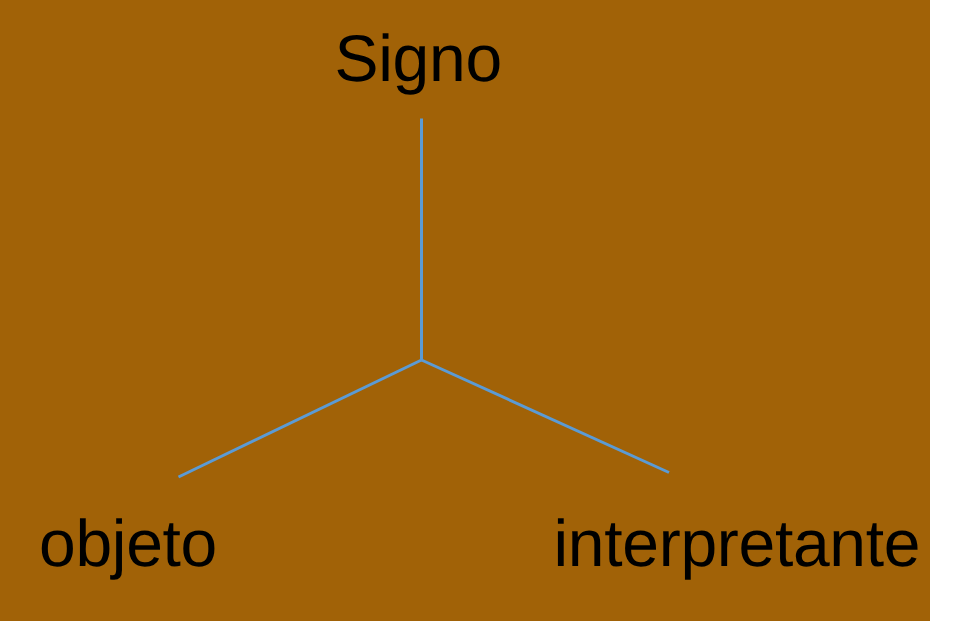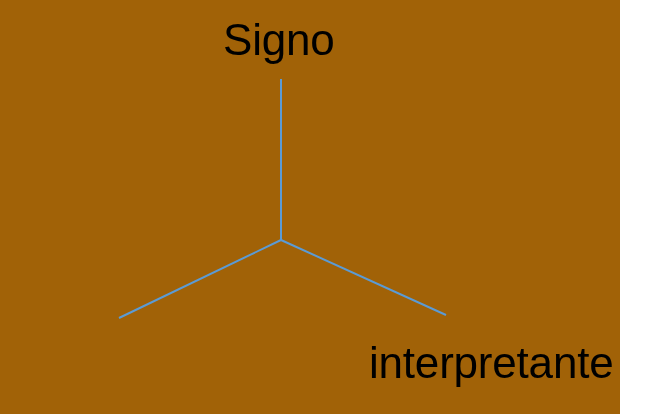--- a/index.html
+++ b/index.html
@@ -54,16 +54,17 @@
 <div id="canvas" style="width: 620px; height: 414px; background: #a16207;">
 
   <svg id="diagram-svg" viewBox="0 0 650 414" xmlns="http://www.w3.org/2000/svg" style="width: 650px; height: 414px;">
     <line x1="281" y1="240" x2="281" y2="79" stroke="#5b9bd5" stroke-width="2" stroke-linecap="butt"></line>
     <line x1="281" y1="240" x2="119" y2="318" stroke="#5b9bd5" stroke-width="2" stroke-linecap="butt"></line>
     <line x1="281" y1="240" x2="446" y2="315" stroke="#5b9bd5" stroke-width="2" stroke-linecap="butt"></line>
   </svg>
 
   <div class="node-label" id="label-signo" style="left: 223px; top: 18px; color: rgb(0, 0, 0);">Signo</div>
 
+  <div class="node-label" id="label-objeto" style="left: 26px; top: 341px; color: rgb(0, 0, 0);">objeto</div>
 
   <div class="node-label" id="label-interpretante" style="left: 369px; top: 341px; color: rgb(0, 0, 0); text-align: center;">interpretante</div>
 
 </div>
 
 </body></html>

